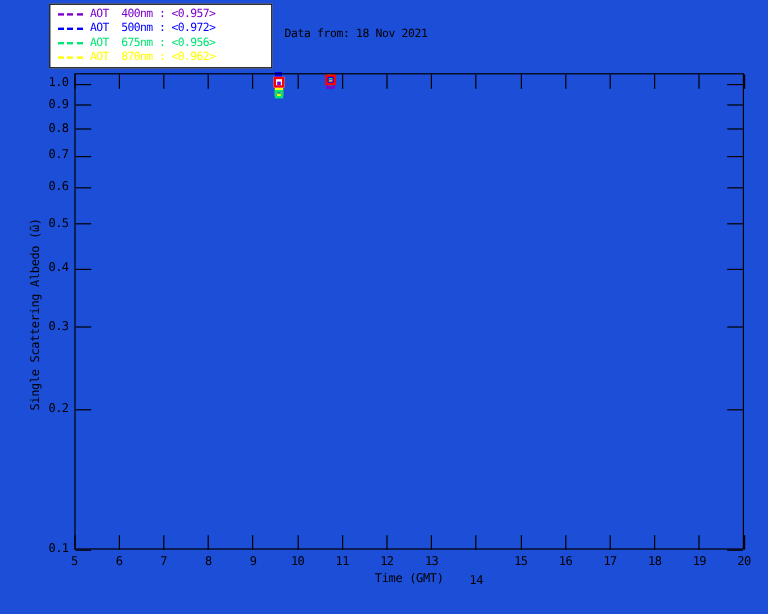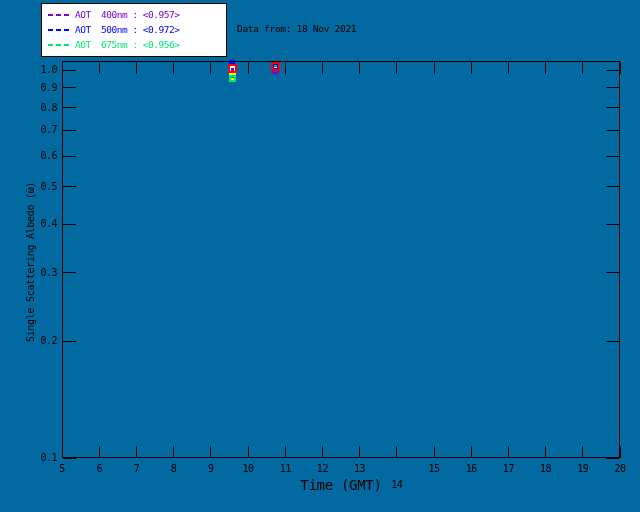--- a/index.html
+++ b/index.html
@@ -1,17 +1,17 @@
 <!DOCTYPE html>
 <html><head>
 <meta charset="utf-8">
 <style>
   html,body{margin:0;padding:0;background:#fff;}
   #canvas{
-    position:relative;width:640px;height:512px;background:#0369a1;overflow:hidden;
+    position:relative;width:640px;height:512px;background:#1d4ed8;overflow:hidden;
     font-family:"DejaVu Sans Mono", monospace;color:#000;
   }
   
   #legend-box{
     position:absolute;left:41px;top:3px;width:186px;height:54px;
     border:1px solid #000;background:#fff;box-sizing:border-box;
     display:flex;flex-direction:column;justify-content:space-evenly;
     padding:1px 0 1px 6px;
   }
   .legend-row{display:flex;align-items:center;height:10px;line-height:10px;}
@@ -23,21 +23,21 @@
   #hdr-date{top:23px;}
   
   #plot-frame{
     position:absolute;left:62px;top:61px;width:558px;height:397px;
     border:1px solid #000;box-sizing:border-box;background:transparent;
     z-index:10;pointer-events:none;
   }
   .tick{position:absolute;background:#000;z-index:4;}
   .x-tick-label{position:absolute;font-size:10px;width:30px;text-align:center;letter-spacing:-0.5px;}
   .y-tick-label{position:absolute;font-size:10px;width:34px;text-align:right;letter-spacing:-0.5px;}
-  #x-axis-title{position:absolute;left:241px;top:477px;width:200px;text-align:center;font-size:14px;letter-spacing:-0.3px;}
+  #x-axis-title{position:absolute;left:241px;top:477px;width:200px;text-align:center;font-size:10px;letter-spacing:-0.3px;}
   #y-axis-title{
     position:absolute;left:30px;top:262px;font-size:10px;letter-spacing:-0.3px;
     transform:translate(-50%,-50%) rotate(-90deg);white-space:nowrap;
   }
   .marker{position:absolute;box-sizing:border-box;z-index:3;}
 </style>
 </head>
 <body>
 
 <div id="canvas">
@@ -47,20 +47,24 @@
         <span class="legend-dash" style="background: repeating-linear-gradient(90deg, rgb(125, 0, 205) 0px, rgb(125, 0, 205) 5px, transparent 5px, transparent 8px);"></span>
         <span class="legend-text" style="color: rgb(125, 0, 205);">AOT  400nm : &lt;0.957&gt;</span>
       </div>
       <div class="legend-row">
         <span class="legend-dash" style="background: repeating-linear-gradient(90deg, rgb(0, 0, 255) 0px, rgb(0, 0, 255) 5px, transparent 5px, transparent 8px);"></span>
         <span class="legend-text" style="color: rgb(0, 0, 255);">AOT  500nm : &lt;0.972&gt;</span>
       </div>
       <div class="legend-row">
         <span class="legend-dash" style="background: repeating-linear-gradient(90deg, rgb(0, 230, 115) 0px, rgb(0, 230, 115) 5px, transparent 5px, transparent 8px);"></span>
         <span class="legend-text" style="color: rgb(0, 230, 115);">AOT  675nm : &lt;0.956&gt;</span>
+      </div>
+      <div class="legend-row">
+        <span class="legend-dash" style="background: repeating-linear-gradient(90deg, rgb(255, 255, 0) 0px, rgb(255, 255, 0) 5px, transparent 5px, transparent 8px);"></span>
+        <span class="legend-text" style="color: rgb(255, 255, 0);">AOT  870nm : &lt;0.962&gt;</span>
       </div>
     </div>
 
   <div class="hdr-line" id="hdr-date">Data from: 18 Nov 2021</div>
 
   <div id="y-axis-title">Single Scattering Albedo (ῶ)</div>
 
   <div id="plot-frame"></div>
 
   <div id="x-axis-title">Time (GMT)</div>

